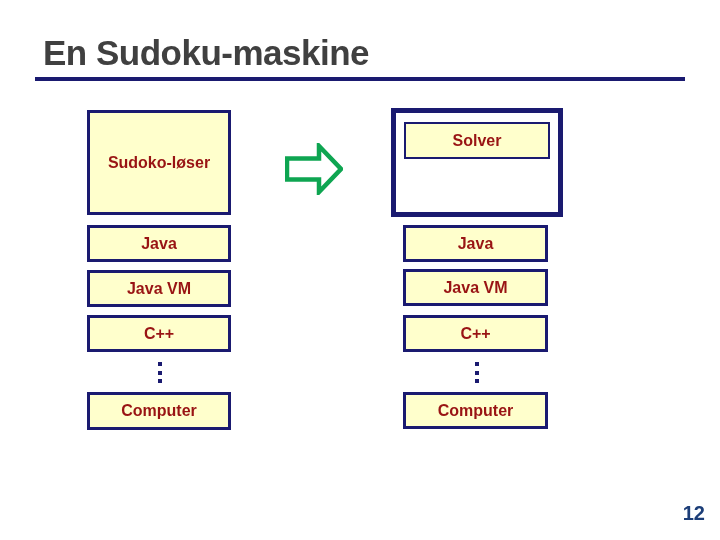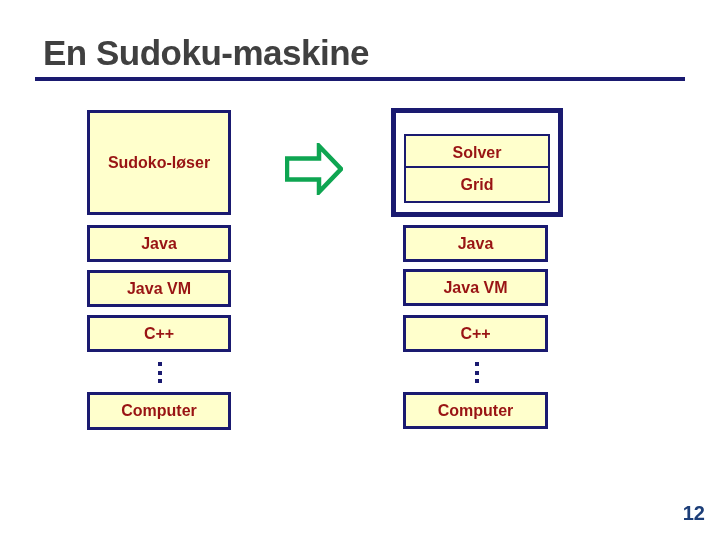--- a/index.html
+++ b/index.html
@@ -36,21 +36,21 @@
     position:absolute;box-sizing:border-box;
     left:391px;top:108px;width:172px;height:109px;
     background:#ffffff;border:5px solid #1a1a70;
   }
   .inner-box{
     position:absolute;box-sizing:border-box;left:8px;width:146px;height:37px;
     background:#ffffcc;border:2px solid #1a1a70;
     display:flex;align-items:center;justify-content:center;
     color:#991414;font-weight:bold;font-size:16px;
   }
-  .inner-solver{top:21px;}
+  .inner-solver{top:9px;}
   .inner-grid{top:53px;}
   .r-row1{top:225px;height:37px;}
   .r-row2{top:269px;height:37px;}
   .r-row3{top:315px;height:37px;}
   .r-computer{top:392px;height:37px;}
   
   .vdots{
     position:absolute;top:362px;width:5px;height:21px;
     display:flex;flex-direction:column;justify-content:space-between;
   }
@@ -83,21 +83,20 @@
       <i></i>
     </div>
   <div class="box lcol l-computer">Computer</div>
 
   <svg class="arrow" viewBox="0 0 58 52">
     <polygon points="2,15.5 34,15.5 34,3 56,26 34,49 34,36.5 2,36.5" fill="#ffffff" stroke="#0ea551" stroke-width="4.5" stroke-linejoin="miter"></polygon>
   </svg>
 
   <div class="outer-container">
     <div class="inner-box inner-solver">Solver</div>
-    <div class="inner-box inner-grid">Grid</div>
   </div>
   <div class="box rcol r-row1">Java</div>
   <div class="box rcol r-row2">Java VM</div>
   <div class="box rcol r-row3">C++</div>
   <div class="vdots vdots-right">
       <i></i>
       <i></i>
       <i></i>
     </div>
   <div class="box rcol r-computer">Computer</div>

